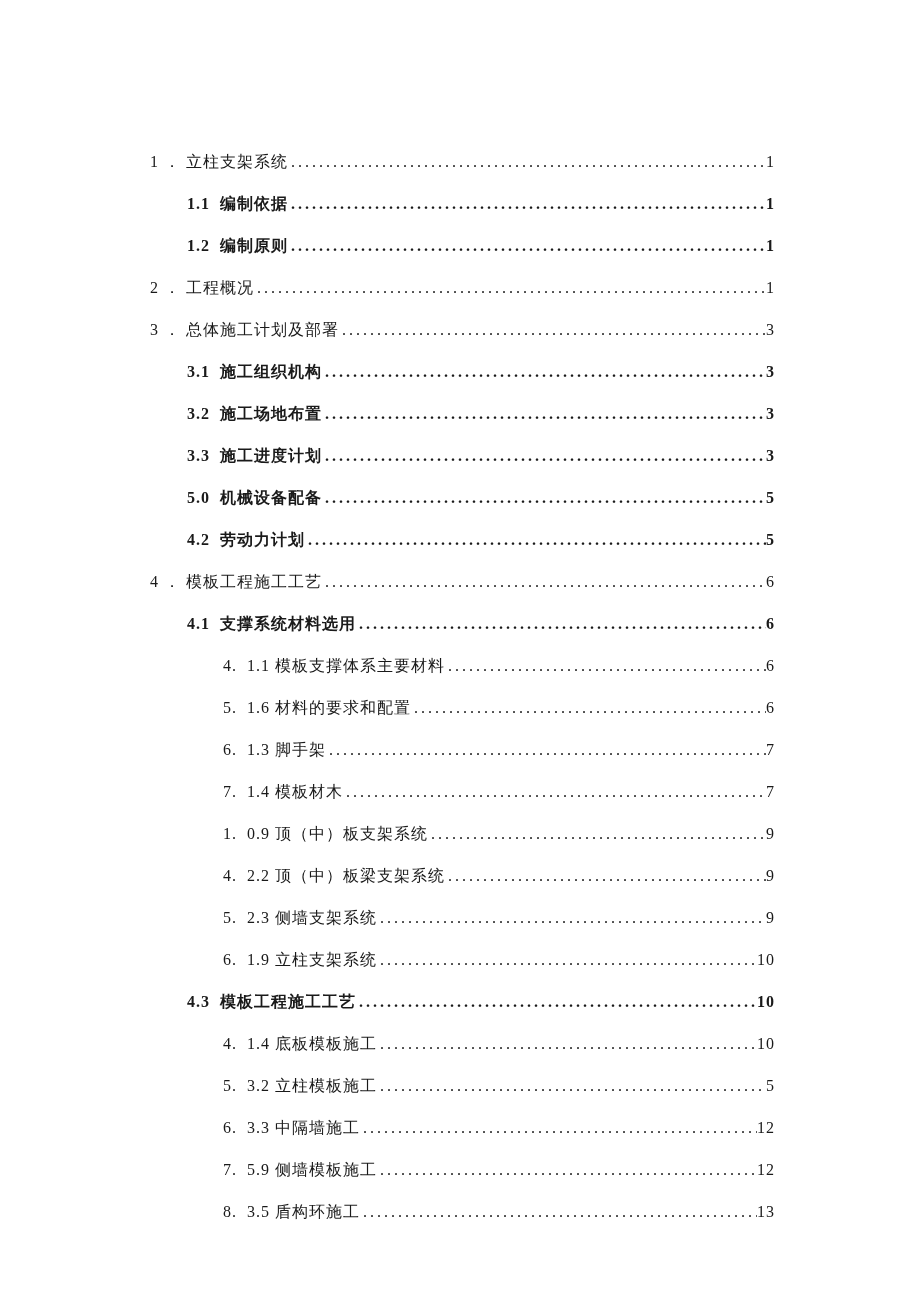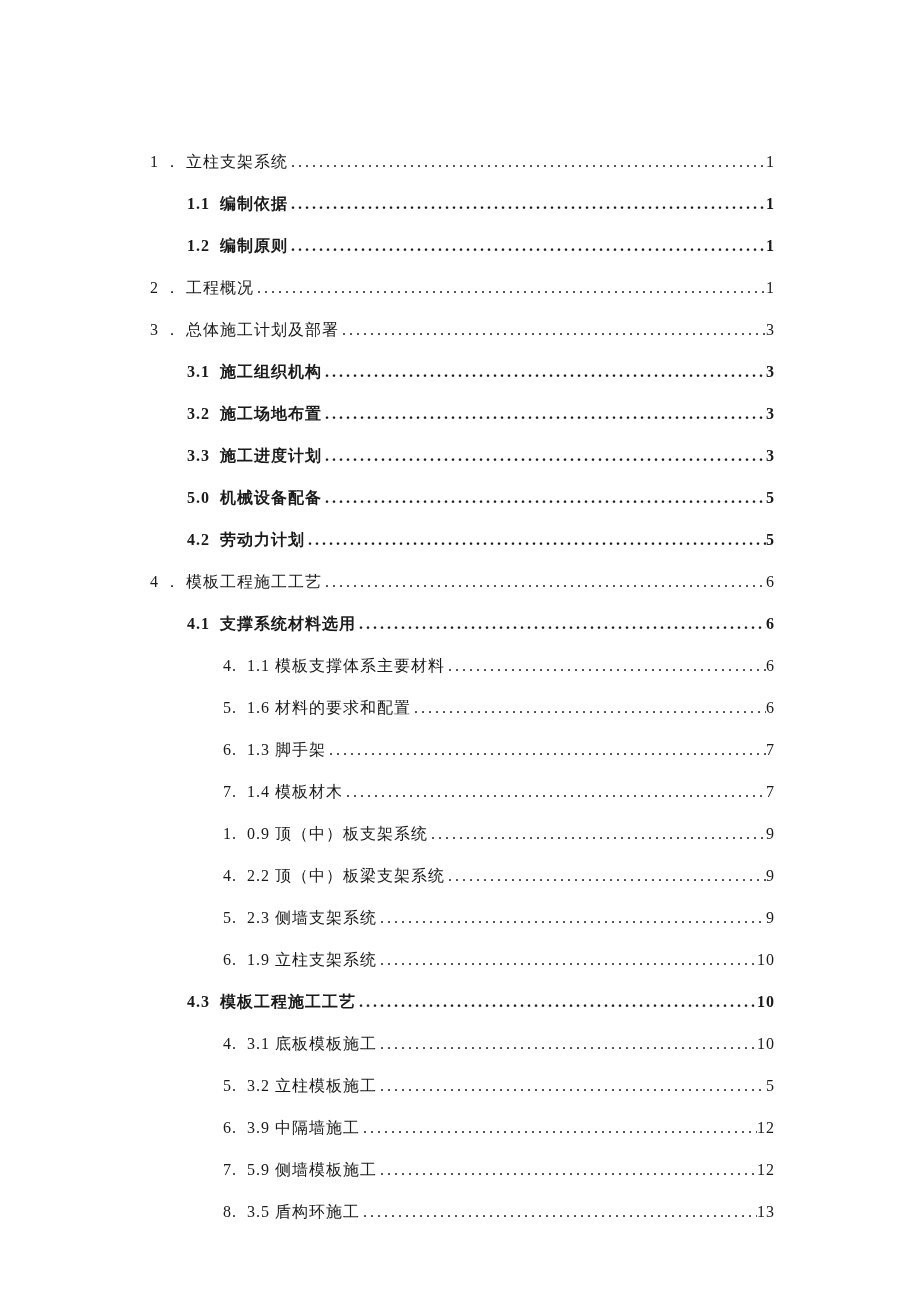--- a/index.html
+++ b/index.html
@@ -208,35 +208,35 @@
     <div class="toc-entry level-2">
       <span class="entry-num">4.3</span>
       <span class="entry-sep"> </span>
       <span class="entry-title">模板工程施工工艺</span>
       <span class="leader"></span>
       <span class="entry-page">10</span>
     </div>
     <div class="toc-entry level-3">
       <span class="entry-num">4.</span>
       <span class="entry-sep"> </span>
-      <span class="entry-title">3.1 底板模板施工</span>
+      <span class="entry-title">1.4 底板模板施工</span>
       <span class="leader"></span>
       <span class="entry-page">10</span>
     </div>
     <div class="toc-entry level-3">
       <span class="entry-num">5.</span>
       <span class="entry-sep"> </span>
       <span class="entry-title">3.2 立柱模板施工</span>
       <span class="leader"></span>
       <span class="entry-page">5</span>
     </div>
     <div class="toc-entry level-3">
       <span class="entry-num">6.</span>
       <span class="entry-sep"> </span>
-      <span class="entry-title">3.9 中隔墙施工</span>
+      <span class="entry-title">3.3 中隔墙施工</span>
       <span class="leader"></span>
       <span class="entry-page">12</span>
     </div>
     <div class="toc-entry level-3">
       <span class="entry-num">7.</span>
       <span class="entry-sep"> </span>
       <span class="entry-title">5.9 侧墙模板施工</span>
       <span class="leader"></span>
       <span class="entry-page">12</span>
     </div>

